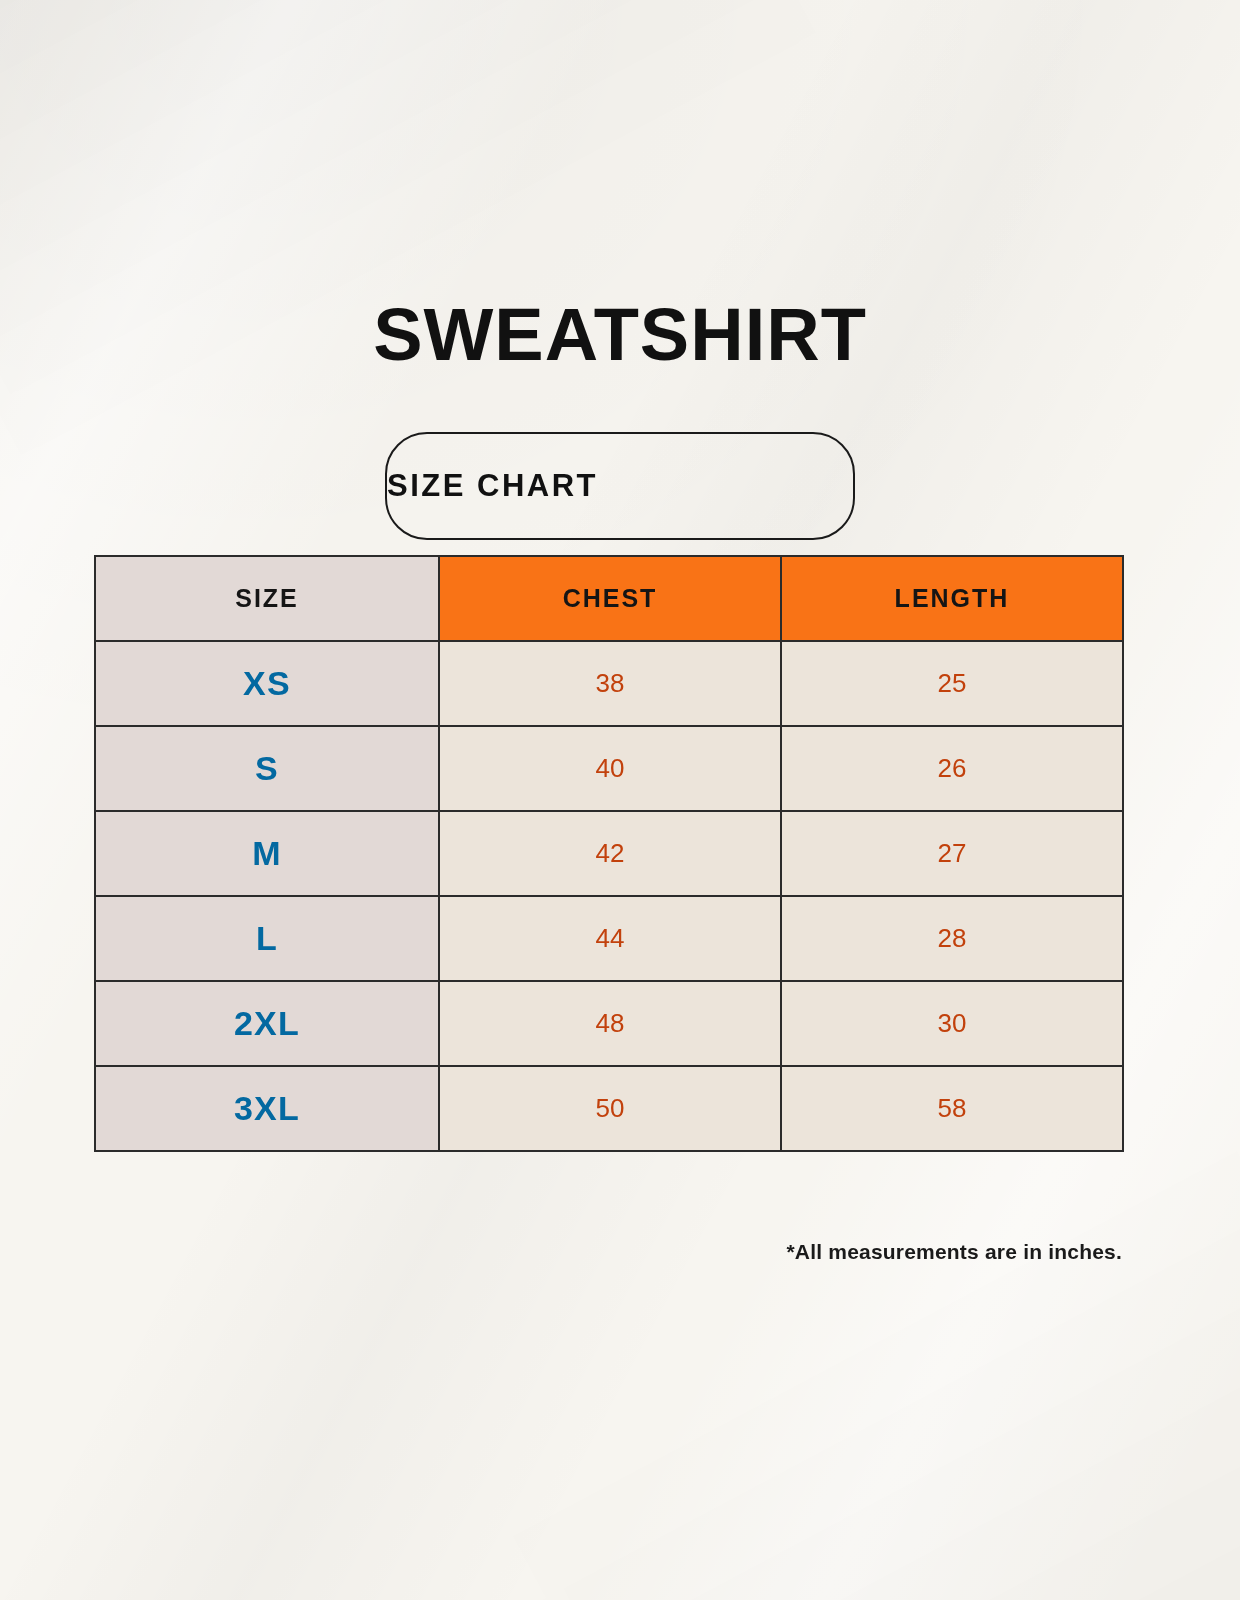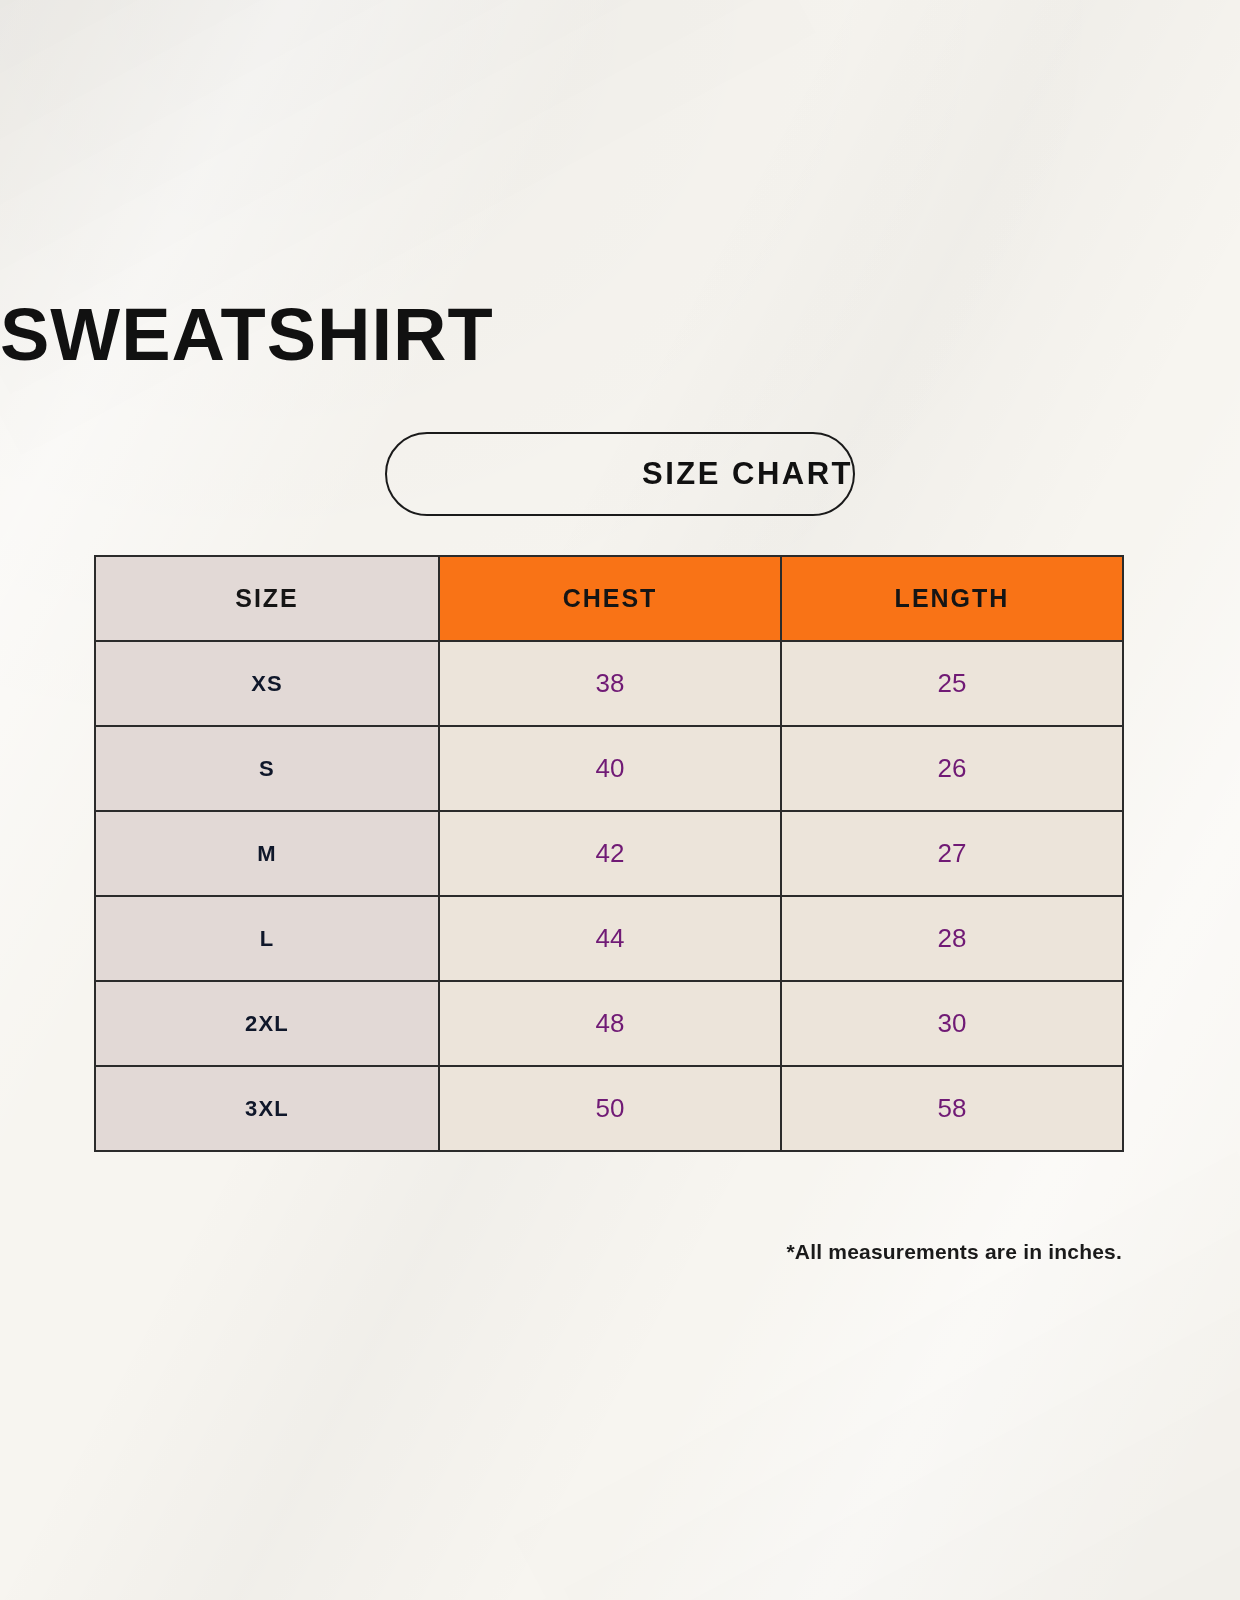--- a/index.html
+++ b/index.html
@@ -54,39 +54,40 @@
     position: relative;
     width: 1240px;
     height: 1600px;
   }
 
   .title {
     position: absolute;
     top: 298px;
     left: 0;
     width: 1240px;
+    text-align: center;
     font-size: 74px;
     font-weight: 700;
     letter-spacing: 1px;
     color: #111111;
     line-height: 1;
   }
 
   .badge {
     position: absolute;
     top: 432px;
     left: 50%;
     transform: translateX(-50%);
     width: 470px;
-    height: 84px;
+    height: 108px;
     border: 2.5px solid #1a1a1a;
     border-radius: 42px;
     display: flex;
     align-items: center;
-    justify-content: flex-end;
+    justify-content: flex-start;
     box-sizing: border-box;
   }
   .badge-label {
     font-size: 31px;
     font-weight: 700;
     letter-spacing: 2.5px;
     color: #111111;
   }
 
   .table-wrap {
@@ -121,30 +122,30 @@
   }
   th.h-measure {
     background: #f97316;
     font-size: 25px;
     font-weight: 700;
     letter-spacing: 2px;
     color: #151515;
   }
   td.cell-size {
     background: #e2d9d6;
-    font-size: 22px;
+    font-size: 34px;
     font-weight: 700;
     letter-spacing: 1.2px;
-    color: #0f172a;
+    color: #0369a1;
   }
   td.cell-val {
     background: #ece4da;
     font-size: 26px;
     font-weight: 400;
-    color: #701a75;
+    color: #c2410c;
   }
 
   .footnote {
     position: absolute;
     left: 94px;
     top: 1240px;
     width: 1028px;
     text-align: right;
     font-size: 21px;
     font-weight: 700;

